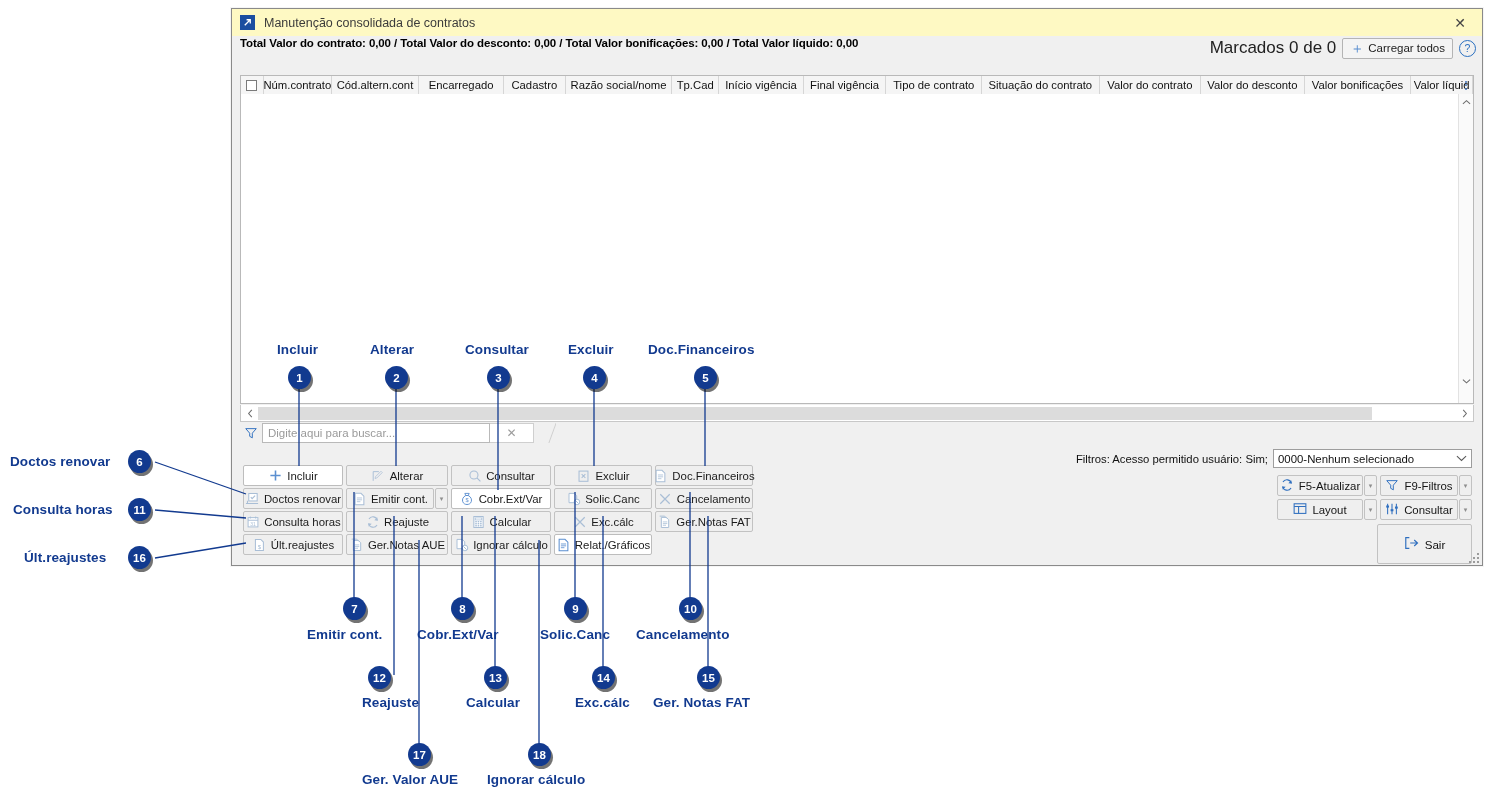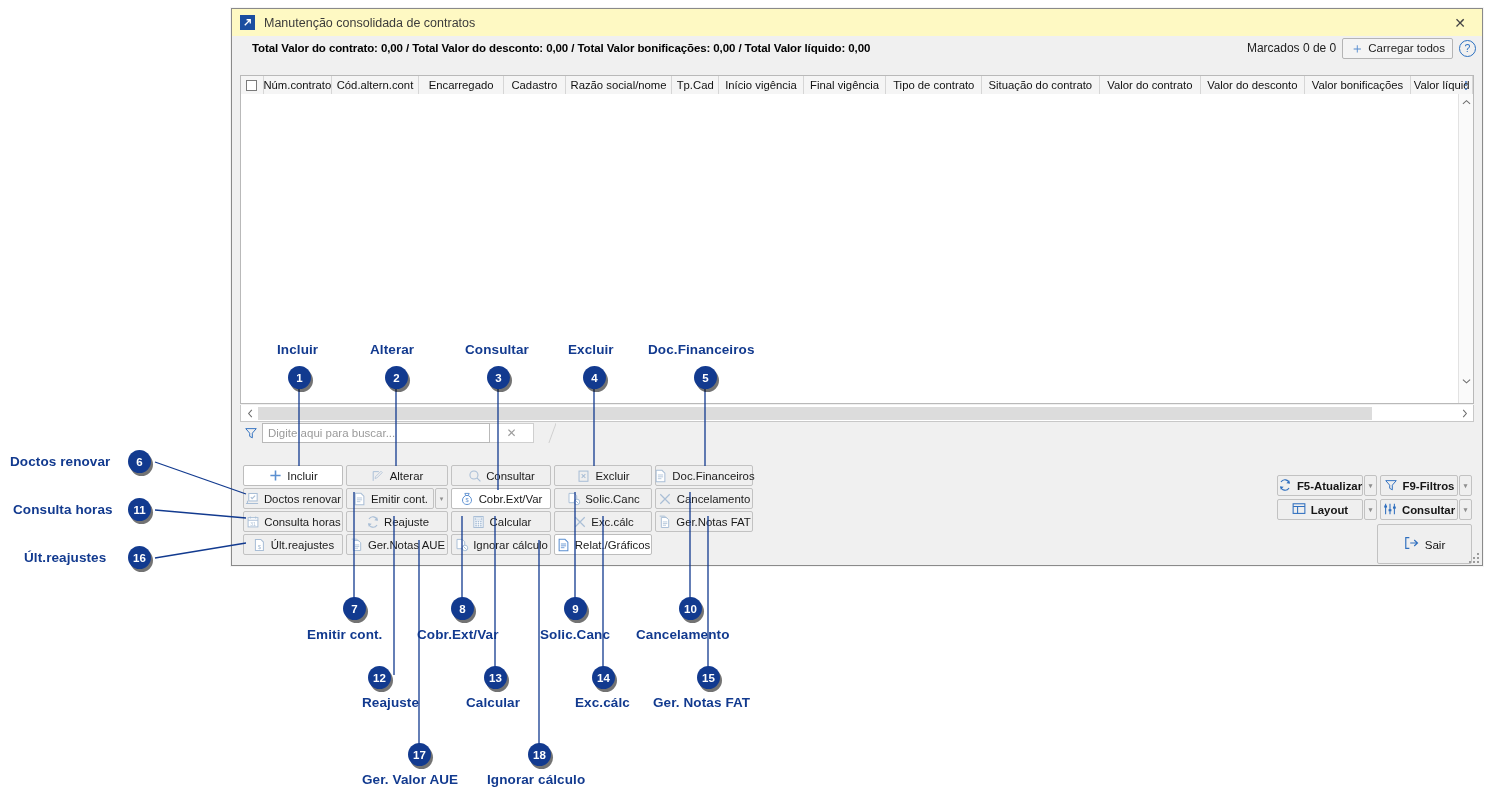--- a/index.html
+++ b/index.html
@@ -17,24 +17,24 @@
   
   .titlebar{height:27px;background:#fef9c3;display:flex;align-items:center;
     border-bottom:1px solid #f0f0f0;position:relative;}
   .app-ico{width:15px;height:15px;margin-left:8px;background:#1b4ea0;
     display:flex;align-items:center;justify-content:center;color:#fff;font-size:11px;line-height:1;}
   .app-ico svg{display:block;}
   .title-txt{margin-left:9px;font-size:12.5px;color:#3b3b3b;}
   .close-btn{position:absolute;right:0;top:0;width:44px;height:27px;
     display:flex;align-items:center;justify-content:center;color:#444;font-size:14px;}
   
-  .totals-row{height:22px;display:flex;align-items:center;padding:0 6px 0 8px;position:relative;margin-left:12px;}
+  .totals-row{height:22px;display:flex;padding:0 6px 0 8px;position:relative;}
   .totals-txt{font-size:11.5px;font-weight:bold;color:#000;letter-spacing:-.1px;}
   .totals-right{position:absolute;right:6px;top:0;height:22px;display:flex;align-items:center;gap:6px;}
-  .marcados{font-size:12px;color:#222;}
+  .marcados{font-size:17px;color:#222;}
   .carregar{height:19px;border:1px solid #b4b4b4;background:#f4f4f4;border-radius:2px;
     display:flex;align-items:center;gap:4px;padding:0 7px;font-size:11.5px;color:#222;}
   .plus-ic{color:#5b8fd0;font-size:14px;line-height:1;font-weight:500;}
   .help-ic{width:15px;height:15px;border:1.4px solid #2a6fc0;border-radius:50%;
     color:#2a6fc0;font-size:10.5px;display:flex;align-items:center;justify-content:center;}
   
   .grid-wrap{position:absolute;left:8px;top:66px;right:8px;height:329px;
     background:#fff;border:1px solid #b9b9b9;box-sizing:border-box;}
   .grid-head{display:flex;height:18px;background:#f5f5f5;border-bottom:1px solid #cfcfcf;
     font-size:11.3px;color:#111;position:relative;}
@@ -78,21 +78,21 @@
   .split{width:13px;height:21px;border:1px solid #c2c2c2;background:#efefef;border-radius:2px;
     margin-right:3px;margin-left:-2px;display:flex;align-items:center;justify-content:center;
     color:#8e8e8e;font-size:7px;box-sizing:border-box;}
   
   .filters-line{position:absolute;right:10px;top:440px;display:flex;align-items:center;gap:5px;}
   .filters-lbl{font-size:11.3px;color:#111;}
   .combo{width:199px;height:19px;border:1px solid #9d9d9d;background:#fff;box-sizing:border-box;
     display:flex;align-items:center;padding-left:4px;font-size:11.4px;color:#111;position:relative;}
   .combo .cv{flex:1;}
   .combo .chev{width:20px;display:flex;align-items:center;justify-content:center;color:#5a5a5a;font-size:9px;}
-  .rbtns{position:absolute;right:10px;top:466px;font-weight:bold;}
+  .rbtns{position:absolute;right:10px;top:466px;}
   .rrow{display:flex;justify-content:flex-end;margin-bottom:3px;}
   .rbtn{height:21px;border:1px solid #c2c2c2;background:#efefef;border-radius:2px;
     display:flex;align-items:center;justify-content:center;gap:5px;font-size:11.4px;color:#151515;
     box-sizing:border-box;padding:0 7px;white-space:nowrap;}
   .rsplit{width:13px;height:21px;border:1px solid #c2c2c2;background:#efefef;border-radius:2px;
     margin-left:1px;margin-right:3px;display:flex;align-items:center;justify-content:center;
     color:#8e8e8e;font-size:7px;box-sizing:border-box;}
   .sair-box{position:absolute;right:10px;top:515px;width:95px;height:40px;border:1px solid #c2c2c2;
     background:#efefef;border-radius:2px;display:flex;align-items:center;justify-content:center;gap:5px;
     font-size:11.6px;color:#111;box-sizing:border-box;}
@@ -221,20 +221,31 @@
     <span class="funnel">
       <svg width="14" height="14" viewBox="0 0 16 16">
           <path d="M2 3 H14 L9.5 8.2 V13.5 L6.5 11.8 V8.2 Z" stroke="#2f6fbf" stroke-width="1.1" fill="none"></path>
         </svg>
     </span>
     <span class="sfield">Digite aqui para buscar...</span>
     <span class="clearx">✕</span>
     <span class="tabtail"></span>
   </div>
 
+  <div class="filters-line">
+    <span class="filters-lbl">Filtros: Acesso permitido usuário: Sim;</span>
+    <span class="combo">
+      <span class="cv">0000-Nenhum selecionado</span>
+      <span class="chev">
+        <svg width="11" height="7" viewBox="0 0 12 7">
+            <path d="M1 1 L6 5.6 L11 1" stroke="#5a5a5a" stroke-width="1.2" fill="none"></path>
+          </svg>
+      </span>
+    </span>
+  </div>
 
   <div class="rbtns">
     <div class="rrow">
       <span class="rbtn" style="width:86px">
         <span class="ic">
           <svg width="14" height="14" viewBox="0 0 16 16">
               <path d="M13 6.3A5.2 5.2 0 0 0 3.4 4.6M3 9.7A5.2 5.2 0 0 0 12.6 11.4" stroke="#2f6fbf" stroke-width="1.3" fill="none"></path>
               <path d="M12.8 2.6 L13.3 6.4 L9.6 6" fill="#2f6fbf"></path>
               <path d="M3.2 13.4 L2.7 9.6 L6.4 10" fill="#2f6fbf"></path>
             </svg>

